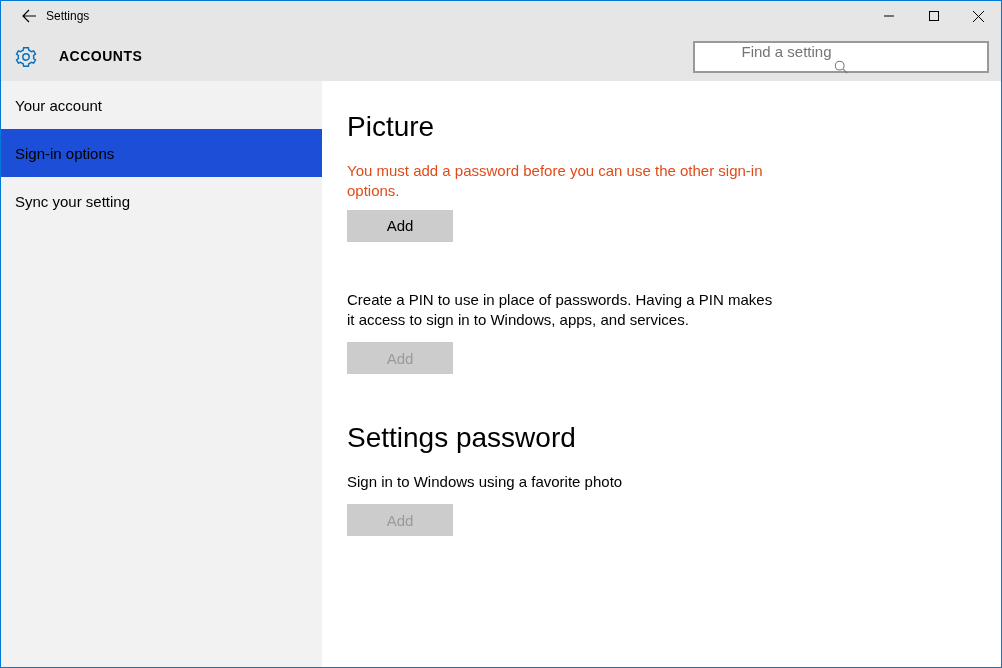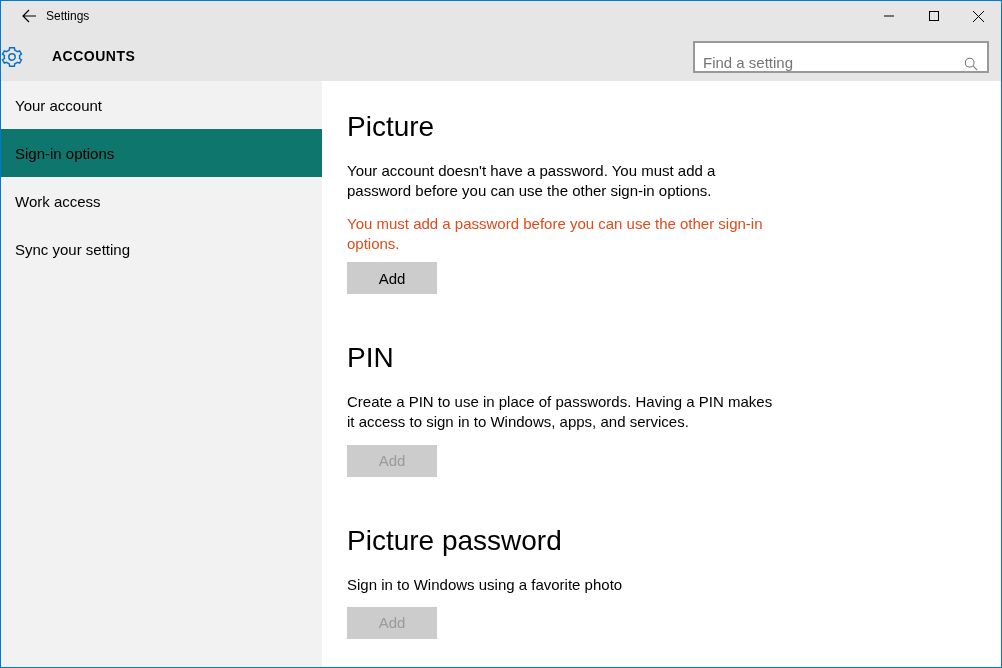--- a/index.html
+++ b/index.html
@@ -53,22 +53,21 @@
       height: 30px;
       display: flex;
       align-items: center;
       justify-content: center;
     }
     .win-ctrl svg { display:block; }
     .category-row {
       height: 50px;
       display: flex;
       align-items: center;
-      padding-left: 0;
-      gap: 7px;
+      padding-left: 14px;
     }
     .gear-icon {
       width: 22px;
       height: 22px;
       color: #0b6fbd;
       margin-right: 22px;
       margin-top: 2px;
     }
     .category-title {
       font-size: 14px;
@@ -78,21 +77,22 @@
     }
     .search-wrap {
       position: absolute;
       top: 40px;
       right: 12px;
       width: 296px;
       height: 32px;
       border: 2px solid #999999;
       background: #ffffff;
       display: flex;
-      align-items: flex-end;
+      align-items: center;
+      flex-direction: column;
     }
     .search-input {
       flex: 1;
       border: none;
       outline: none;
       padding: 0 8px;
       font-size: 15px;
       color: #666;
       background: transparent;
     }
@@ -115,21 +115,21 @@
     .sidebar-item {
       height: 48px;
       display: flex;
       align-items: center;
       padding-left: 14px;
       font-size: 15px;
       color: #000;
       cursor: default;
     }
     .sidebar-item.selected {
-      background: #0f766e;
+      background: #1d4ed8;
       text-align: right;
     }
     .content {
       flex: 1;
       background: #fff;
       padding: 30px 25px 0 25px;
       overflow: hidden;
     }
     .section-heading {
       font-size: 28px;
@@ -145,21 +145,21 @@
       margin-bottom: 12px;
     }
     .error-text {
       font-size: 15px;
       color: #e04b1a;
       max-width: 430px;
       line-height: 1.35;
       margin-bottom: 8px;
     }
     .action-btn {
-      width: 90px;
+      width: 106px;
       height: 32px;
       background: #cccccc;
       border: none;
       font-size: 15px;
       color: #000;
       text-align: center;
       margin-bottom: 48px;
       cursor: default;
     }
     .action-btn.disabled {
@@ -218,38 +218,33 @@
 
 <div class="body-area">
   <div class="sidebar">
     <div class="sidebar-item">
       <span>Your account</span>
     </div>
     <div class="sidebar-item selected">
       <span>Sign-in options</span>
     </div>
     <div class="sidebar-item">
-      <span>Work access</span>
-    </div>
-    <div class="sidebar-item">
       <span>Sync your setting</span>
     </div>
   </div>
 
   <div class="content">
 
     <div class="section-heading">Picture</div>
-    <div class="section-text">Your account doesn't have a password. You must add a password before you can use the other sign-in options.</div>
     <div class="error-text">You must add a password before you can use the other sign-in options.</div>
     <button class="action-btn">Add</button>
 
-    <div class="section-heading">PIN</div>
     <div class="section-text">Create a PIN to use in place of passwords. Having a PIN makes it access to sign in to Windows, apps, and services.</div>
     <button class="action-btn disabled">Add</button>
 
-    <div class="section-heading">Picture password</div>
+    <div class="section-heading">Settings password</div>
     <div class="section-text">Sign in to Windows using a favorite photo</div>
     <button class="action-btn disabled">Add</button>
 
     
 
   </div>
 </div>
 
 </body></html>

